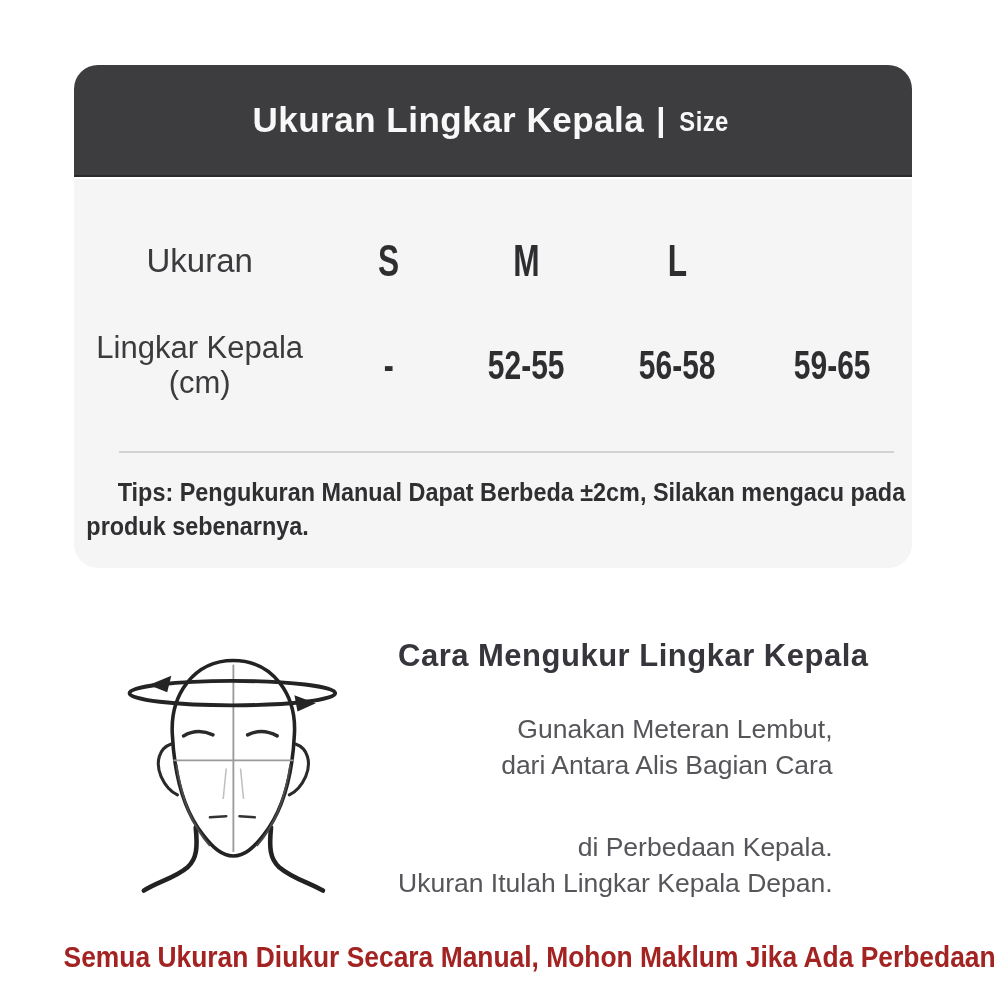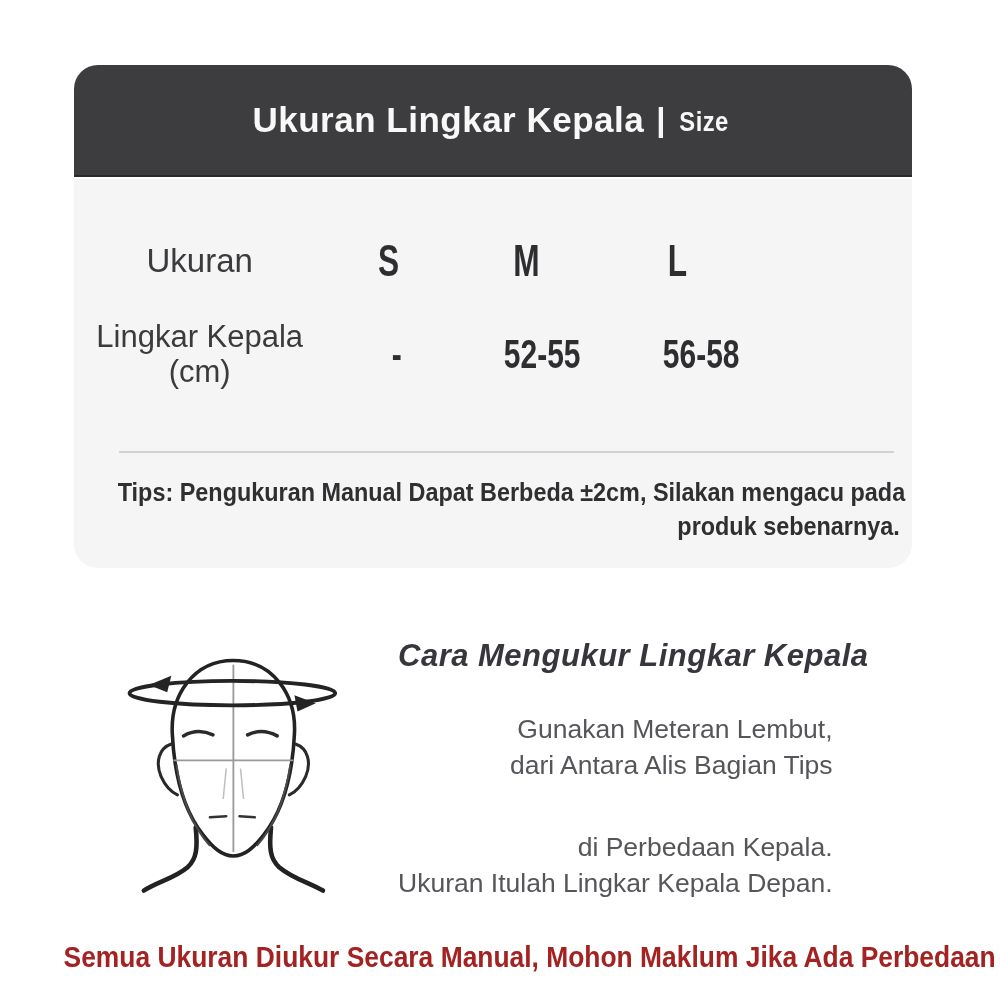--- a/index.html
+++ b/index.html
@@ -14,35 +14,35 @@
   .title-sep{font-size:33px;font-weight:bold;color:#f8f8f8;margin:0 10px 0 12px;}
   .card-subtitle{display:inline-block;font-size:28px;font-weight:bold;color:#f8f8f8;
                  transform:scaleX(.85);margin-top:3px;letter-spacing:.5px;}
 
   
   .card-body{position:absolute;left:74px;top:149px;width:838px;height:389px;
              background:#f5f5f6;border-radius:0 0 24px 24px;}
   .tgrid{position:absolute;left:0;right:0;display:grid;
          grid-template-columns:30% 15% 18% 18% 19%;align-items:center;}
   .thead{top:52px;height:60px;}
-  .trow{top:135px;height:80px;gap:8px;}
+  .trow{top:146px;height:80px;}
   .cell{text-align:center;}
   .col-label{font-size:33px;color:#3b3a3c;}
   .sz{display:inline-block;font-size:44px;font-weight:bold;color:#2e2d30;transform:scaleX(.72);}
   .row-label{font-size:31px;line-height:35px;color:#3b3a3c;}
   .val{display:inline-block;font-size:40px;font-weight:bold;color:#2e2d30;transform:scaleX(.75);}
   .divider{position:absolute;left:45px;right:18px;top:272px;height:2px;background:#d2d2d2;}
-  .tips{position:absolute;left:0;right:0;top:296px;text-align:right;
+  .tips{position:absolute;left:0;right:0;top:296px;text-align:left;
         font-size:26px;font-weight:bold;line-height:34px;color:#2f2f31;}
   .tips .cline{display:inline-block;transform:scaleX(.9);white-space:nowrap;}
 
   
   .illus{position:absolute;left:98px;top:598px;width:285px;height:285px;}
   .measure-heading{position:absolute;left:398px;top:608px;margin:0;
-                   font-size:31px;font-weight:bold;color:#37363c;letter-spacing:.5px;font-style:italic;}
+                   font-size:31px;font-weight:bold;color:#37363c;letter-spacing:.5px;}
   .measure-text{position:absolute;left:398px;top:681px;font-size:26.5px;
                 line-height:36px;color:#56555a;}
   .measure-text p{margin:0 0 10px 0;text-align:right;}
 
   
   .footer-note{position:absolute;left:0;right:0;top:910px;text-align:left;}
   .footer-note .cline{display:inline-block;font-size:30px;font-weight:bold;color:#a32322;
                       transform:scaleX(.88);white-space:nowrap;}
 </style>
 </head>
@@ -65,20 +65,21 @@
     </div>
 
     <div class="tgrid trow">
       <div class="cell row-label">
         <span>Lingkar Kepala</span><br>
         <span>(cm)</span>
       </div>
       <div class="cell"><span class="val">-</span></div>
       <div class="cell"><span class="val">52-55</span></div>
       <div class="cell"><span class="val">56-58</span></div>
+      <div class="cell"><span class="val">59-65</span></div>
     </div>
 
     <div class="divider"></div>
 
     <div class="tips">
       <span class="cline">Tips: Pengukuran Manual Dapat Berbeda ±2cm, Silakan mengacu pada</span><br>
       <span class="cline">produk sebenarnya.</span>
     </div>
   </section>
 
@@ -108,21 +109,21 @@
     <ellipse cx="132" cy="64" rx="101" ry="12" stroke="#242424" stroke-width="3.8" fill="none"></ellipse>
     <polygon points="50,56 72,47 68,63" fill="#242424"></polygon>
     <polygon points="214,74 193,66 196,82" fill="#242424"></polygon>
   </svg>
 
   <h2 class="measure-heading">Cara Mengukur Lingkar Kepala</h2>
 
   <div class="measure-text">
     <p>
       <span>Gunakan Meteran Lembut,</span><br>
-      <span>dari Antara Alis Bagian Tips</span>
+      <span>dari Antara Alis Bagian Cara</span>
     </p>
     <p>
       <br>
       <span>di Perbedaan Kepala.</span><br>
       <span>Ukuran Itulah Lingkar Kepala Depan.</span>
     </p>
   </div>
 
   <div class="footer-note">
     <span class="cline">Semua Ukuran Diukur Secara Manual, Mohon Maklum Jika Ada Perbedaan</span>

